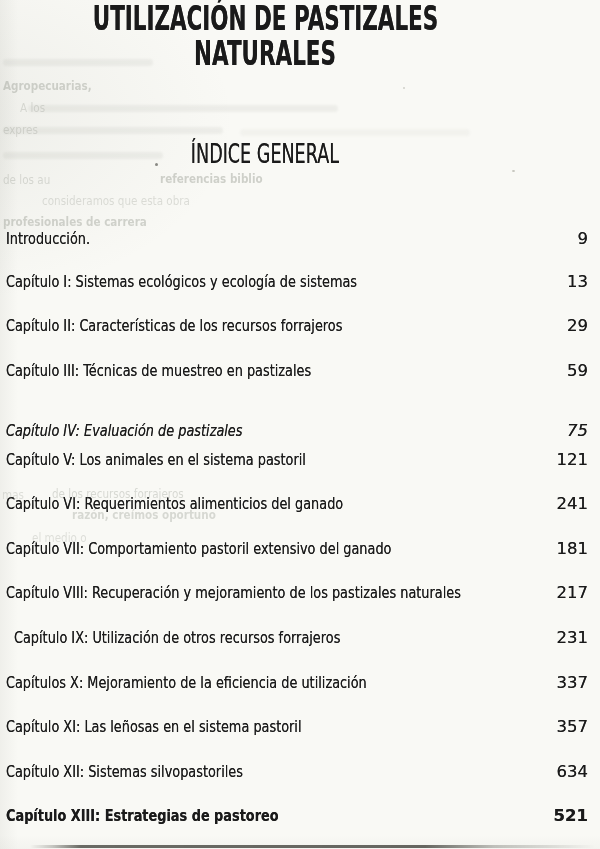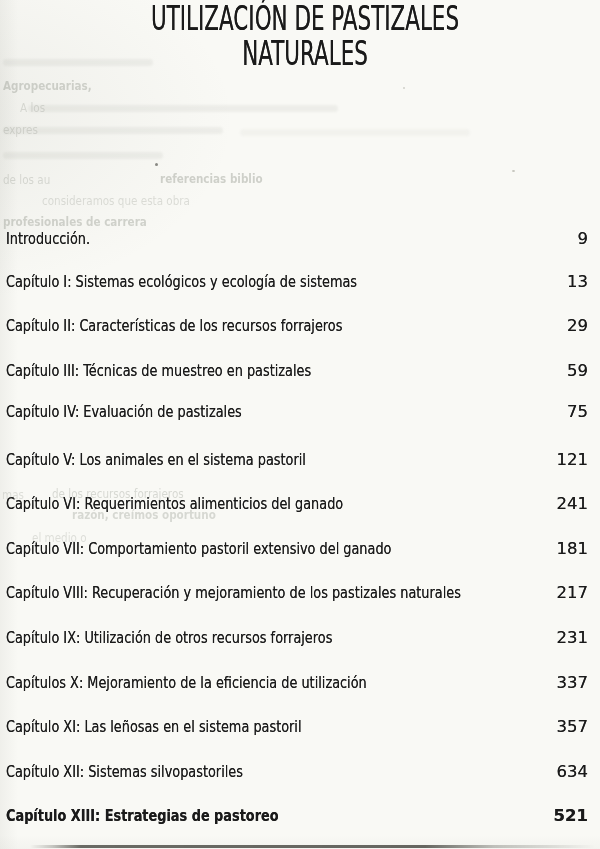--- a/index.html
+++ b/index.html
@@ -20,23 +20,22 @@
       linear-gradient(90deg, rgba(150,152,142,.10), transparent 18px),
       linear-gradient(0deg, rgba(150,152,142,.06), transparent 14px);
   }
 
   
   .center-block{
     position:absolute;left:0;width:530px;text-align:center;
   }
   .book-title{
     top:1px;
-    font-size:33px;line-height:35px;font-weight:400;
+    font-size:33px;line-height:35px;font-weight:700;
     letter-spacing:0px;
-    margin-left:40px;
   }
   .book-title .tline{
     display:block;transform:scaleX(.65);transform-origin:50% 50%;
     white-space:nowrap;
     text-shadow:0 0 .6px rgba(25,25,25,.85);
   }
   .index-heading{
     top:138px;
     font-size:27px;font-weight:500;
     transform-origin:50% 50%;
@@ -110,59 +109,62 @@
 </head>
 <body>
 
 <div class="paper" style="--paper: #f9f9f5; --ink: #1a1a1a; --ghost: #90948a;">
 
   <div class="center-block book-title">
     <span class="tline">UTILIZACIÓN DE PASTIZALES</span>
     <span class="tline">NATURALES</span>
   </div>
 
+  <div class="center-block index-heading">
+    <span>ÍNDICE GENERAL</span>
+  </div>
 
   <div id="toc">
       <div class="toc-row" style="top: 229px;">
     <span class="toc-label">Introducción.</span>
     <span class="toc-page">9</span>
   </div>
       <div class="toc-row" style="top: 271.55px;">
     <span class="toc-label">Capítulo I: Sistemas ecológicos y ecología de sistemas</span>
     <span class="toc-page">13</span>
   </div>
       <div class="toc-row" style="top: 316.1px;">
     <span class="toc-label">Capítulo II: Características de los recursos forrajeros</span>
     <span class="toc-page">29</span>
   </div>
       <div class="toc-row" style="top: 360.65px;">
     <span class="toc-label">Capítulo III: Técnicas de muestreo en pastizales</span>
     <span class="toc-page">59</span>
   </div>
-      <div class="toc-row" style="top: 402px;">
+      <div class="toc-row" style="top: 421px; font-style: italic;">
     <span class="toc-label">Capítulo IV: Evaluación de pastizales</span>
     <span class="toc-page">75</span>
   </div>
       <div class="toc-row" style="top: 449.75px;">
     <span class="toc-label">Capítulo V: Los animales en el sistema pastoril</span>
     <span class="toc-page">121</span>
   </div>
       <div class="toc-row" style="top: 494.3px;">
     <span class="toc-label">Capítulo VI: Requerimientos alimenticios del ganado</span>
     <span class="toc-page">241</span>
   </div>
       <div class="toc-row" style="top: 538.85px;">
     <span class="toc-label">Capítulo VII: Comportamiento pastoril extensivo del ganado</span>
     <span class="toc-page">181</span>
   </div>
       <div class="toc-row" style="top: 583.4px;">
     <span class="toc-label">Capítulo VIII: Recuperación y mejoramiento de los pastizales naturales</span>
     <span class="toc-page">217</span>
   </div>
-      <div class="toc-row" style="top: 627.95px;">
+      <div class="toc-row" style="top: 627.95px; margin-left: 8px;">
     <span class="toc-label">Capítulo IX: Utilización de otros recursos forrajeros</span>
     <span class="toc-page">231</span>
   </div>
       <div class="toc-row" style="top: 672.5px;">
     <span class="toc-label">Capítulos X: Mejoramiento de la eficiencia de utilización</span>
     <span class="toc-page">337</span>
   </div>
       <div class="toc-row" style="top: 717.05px; text-align: right;">
     <span class="toc-label">Capítulo XI: Las leñosas en el sistema pastoril</span>
     <span class="toc-page">357</span>

